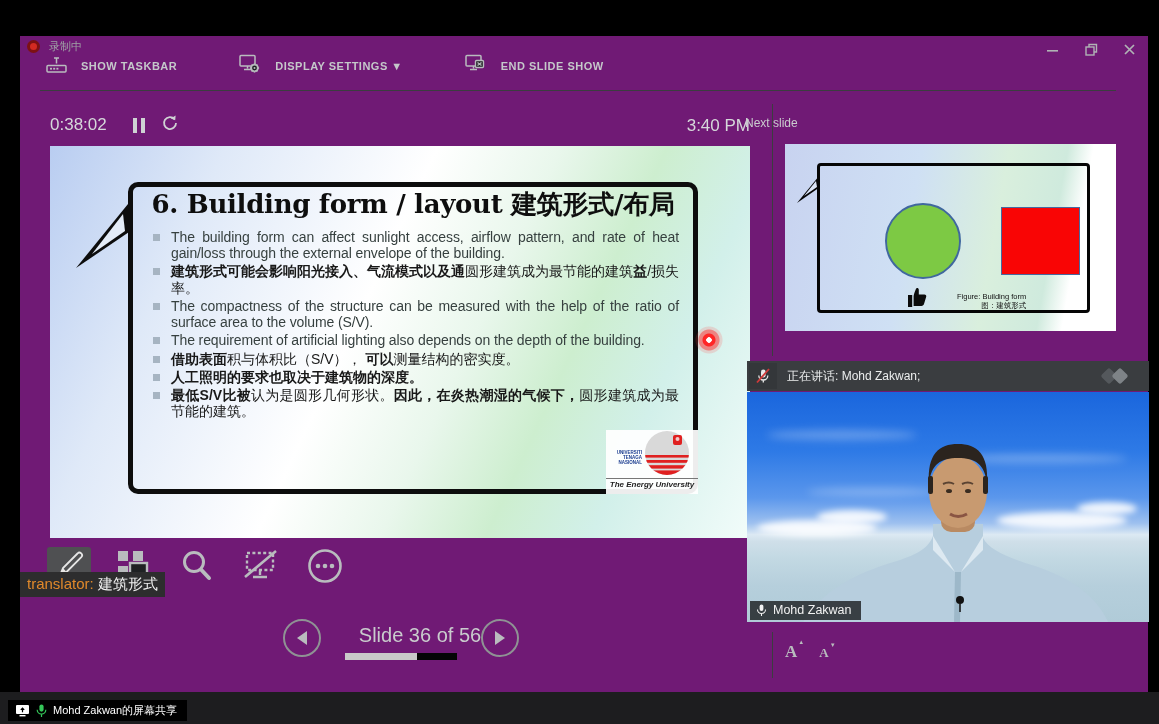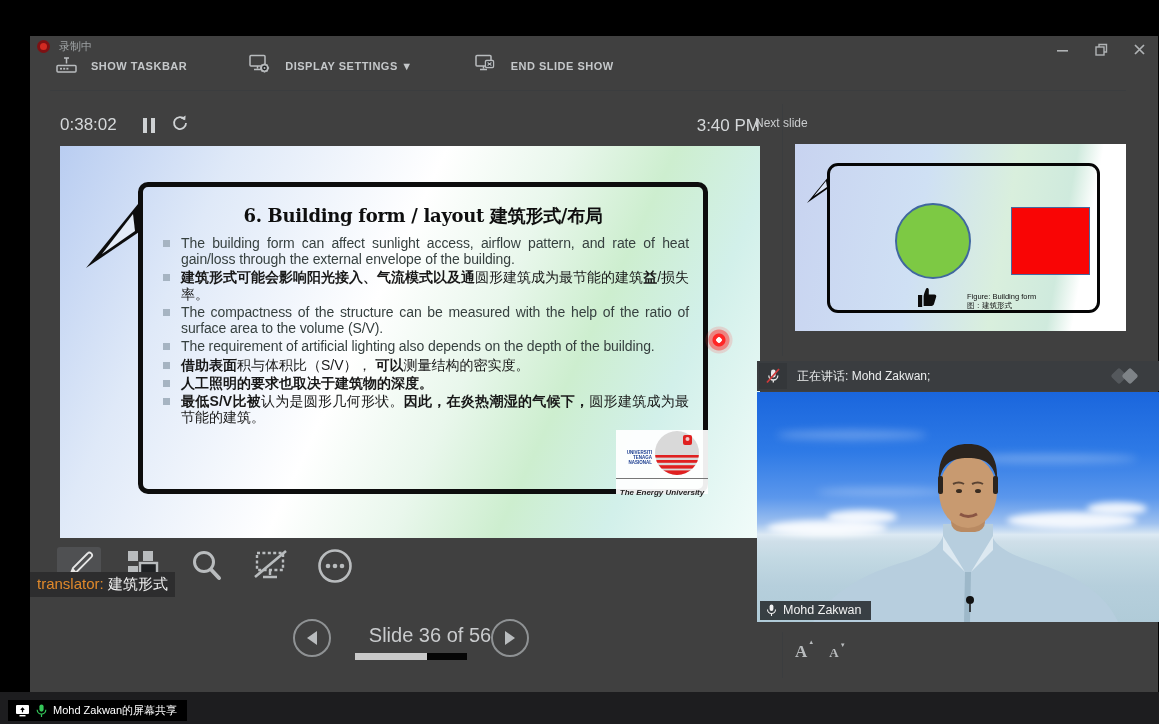--- a/index.html
+++ b/index.html
@@ -1,19 +1,19 @@
 <!DOCTYPE html>
 <html><head>
 <meta charset="utf-8">
 <style>
   * { margin:0; padding:0; box-sizing:border-box; }
   html,body { background:#000; }
   body { font-family:"Liberation Sans", sans-serif; }
   .stage { position:relative; width:1159px; height:724px; background:#000; overflow:hidden; }
-  .window { position:absolute; left:20px; top:36px; width:1128px; height:656px; background:#404040;margin-left:10px; }
+  .window { position:absolute; left:20px; top:36px; width:1128px; height:656px; background:#701a75; }
 
   
   .rec-row { position:absolute; left:7px; top:3px; display:flex; align-items:center; gap:9px; }
   .rec-dot { width:13px; height:13px; border-radius:50%; background:#7d1113; display:flex; align-items:center; justify-content:center; }
   .rec-dot i { display:block; width:7px; height:7px; border-radius:50%; background:#d22a22; }
   .rec-label { font-size:11px; color:#9fa3a5; }
 
   
   .win-controls { position:absolute; right:12px; top:6px; display:flex; align-items:center; gap:24px; }
   .wc { width:14px; height:14px; display:flex; align-items:center; justify-content:center; cursor:default; }
@@ -32,34 +32,34 @@
   .clock { position:absolute; left:640px; top:80px; width:90px; text-align:right; font-size:17px; color:#d5d8da; }
   .next-slide-label { position:absolute; left:725px; top:80px; font-size:12px; color:#caccce; }
   .vdiv1 { position:absolute; left:752px; top:68px; width:1px; height:252px; background:#3b3d3f; }
   .vdiv2 { position:absolute; left:752px; top:596px; width:1px; height:46px; background:#3b3d3f; }
 
   
   .slide { position:absolute; left:30px; top:110px; width:700px; height:392px;
     background:linear-gradient(115deg,#b9cdf1 0%,#dfe9f8 20%,#ffffff 44%,#e9f7ec 58%,#cdeecf 70%,#d2f0ea 82%,#f2fcfa 100%); overflow:hidden; }
   .bubble { position:absolute; left:78px; top:36px; width:570px; height:312px; border:5px solid #0d0d0d; border-radius:10px; }
   .bubble-tail { position:absolute; left:26px; top:58px; }
-  .slide-title { text-align:center; padding-top:17px; font-family:"DejaVu Serif", serif; font-weight:700; font-size:18px; color:#0e0e0e; letter-spacing:-.3px; white-space:nowrap; }
+  .slide-title { text-align:center; padding-top:0; font-family:"DejaVu Serif", serif; font-weight:700; font-size:26px; color:#0e0e0e; letter-spacing:-.3px; white-space:nowrap; }
   .bullets { padding:7px 14px 0 20px; }
   .bullet { display:flex; margin-bottom:2px; }
   .marker { flex:0 0 7px; width:7px; height:7px; background:#a6b4c2; margin:5px 11px 0 0; }
   .btext { font-size:14px; line-height:1.16; text-align:justify; width:100%; }
   .bullet.en .btext { color:#36403f; letter-spacing:-.1px; }
   .bullet.zh .btext { color:#181818; }
   .btext .bold { font-weight:700; }
 
   
   .logo { position:absolute; left:556px; top:284px; width:92px; height:64px; background:rgba(255,255,255,.93); }
   .logo-uni { position:absolute; left:0; top:20px; width:36px; font-size:4.5px; font-weight:700; color:#1a3c8f; text-align:right; line-height:1.15; }
   .logo-circle { position:absolute; left:38px; top:0; }
-  .logo-tag { position:absolute; left:0; top:48px; width:92px; border-top:1px solid #777; font-size:8px; font-style:italic; font-weight:700; color:#222; text-align:center; padding-top:9px; white-space:nowrap; }
+  .logo-tag { position:absolute; left:0; top:48px; width:92px; border-top:1px solid #777; font-size:8px; font-style:italic; font-weight:700; color:#222; text-align:center; padding-top:1px; white-space:nowrap; }
 
   .laser { position:absolute; left:644px; top:179px; width:30px; height:30px; border-radius:50%;
     background:radial-gradient(circle,#ffffff 0 2.5px,#ff2626 3px 6px,rgba(255,40,40,.55) 7px 10px,rgba(255,70,70,.18) 11px 13px,transparent 14px); }
 
   
   .anno { position:absolute; left:27px; top:511px; display:flex; align-items:center; }
   .pen-btn { width:44px; height:42px; background:#4f5052; border-radius:3px; display:flex; align-items:center; justify-content:center; margin-right:20px; }
   .anno-ic { width:44px; height:42px; display:flex; align-items:center; justify-content:center; margin-right:20px; }
   .tooltip { position:absolute; left:0px; top:536px; background:#2d2d2e; padding:3px 7px; font-size:15px; white-space:nowrap; }
   .tooltip .pfx { color:#e0892b; }
@@ -69,21 +69,21 @@
   .nav-circle { position:absolute; width:38px; height:38px; border:2px solid #8f9294; border-radius:50%; display:flex; align-items:center; justify-content:center; }
   .nav-prev { left:263px; top:583px; }
   .nav-next { left:461px; top:583px; }
   .slide-counter { position:absolute; left:330px; top:588px; width:140px; text-align:center; font-size:20px; color:#c9cbcd; white-space:nowrap; }
   .progress { position:absolute; left:325px; top:617px; width:112px; height:7px; background:#050505; }
   .progress i { display:block; height:100%; background:#c9c9c9; }
 
   
   .thumb { position:absolute; left:765px; top:108px; width:331px; height:187px;
     background:linear-gradient(100deg,#c8d3f0 0%,#cfe0f4 38%,#d9efdd 62%,#cfeadd 78%,#ffffff 85%,#ffffff 100%); }
-  .mini-bubble { position:absolute; left:32px; top:19px; width:273px; height:150px; border:3px solid #050505; border-radius:11px; }
+  .mini-bubble { position:absolute; left:32px; top:19px; width:273px; height:150px; border:3px solid #050505; border-radius:4px;text-align:right; }
   .mini-tail { position:absolute; left:12px; top:32px; }
   .mini-circle { position:absolute; left:65px; top:37px; width:76px; height:76px; border-radius:50%; background:#7dc944; border:2px solid #40689e; }
   .mini-rect { position:absolute; left:181px; top:41px; width:79px; height:68px; background:#f90505; border:1px solid #46699f; }
   .mini-thumbup { position:absolute; left:86px; top:119px; }
   .mini-caption { position:absolute; left:137px; top:126px; font-size:7.5px; color:#111; line-height:1.25; }
 
   
   .speaker-bar { position:absolute; left:727px; top:325px; width:402px; height:30px; background:#3a3d40; display:flex; align-items:center; }
   .sb-mic { width:28px; height:26px; margin-left:2px; background:#34373a; display:flex; align-items:center; justify-content:center; }
   .sb-label { margin-left:10px; font-size:12px; color:#eceeee; }

